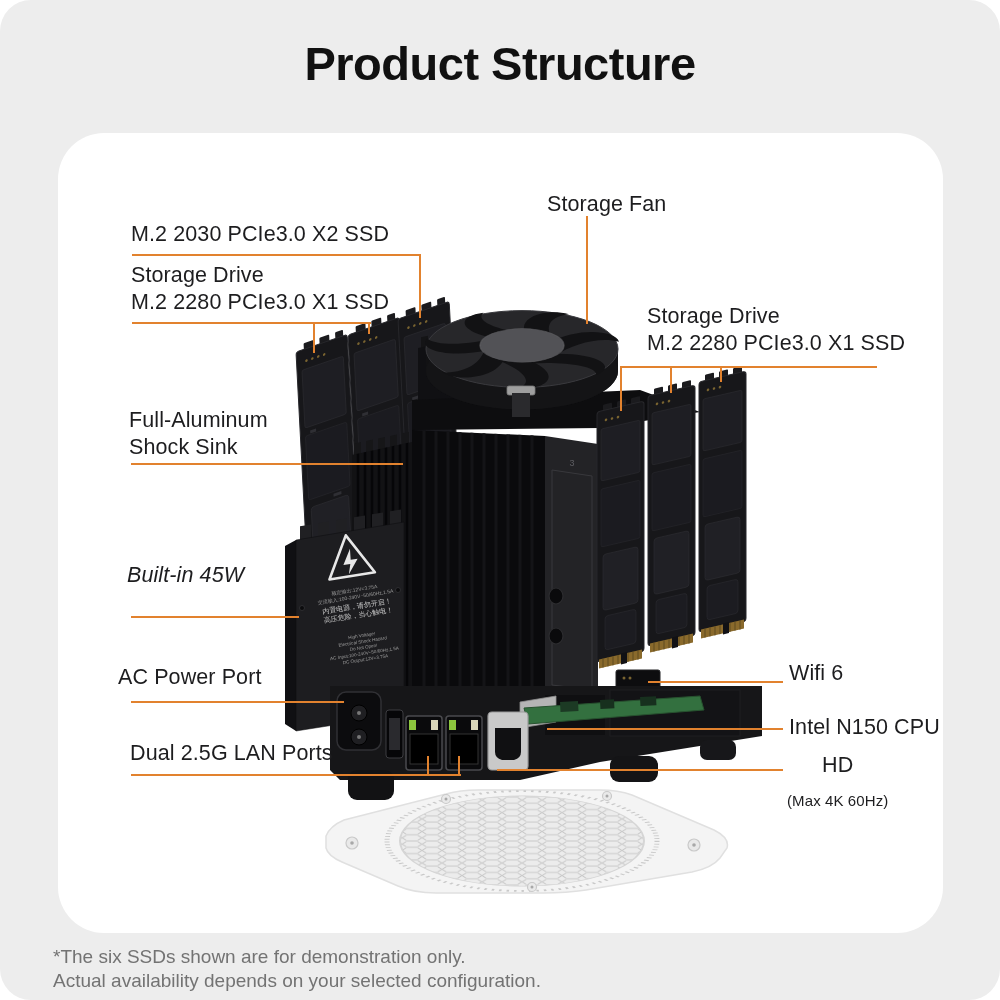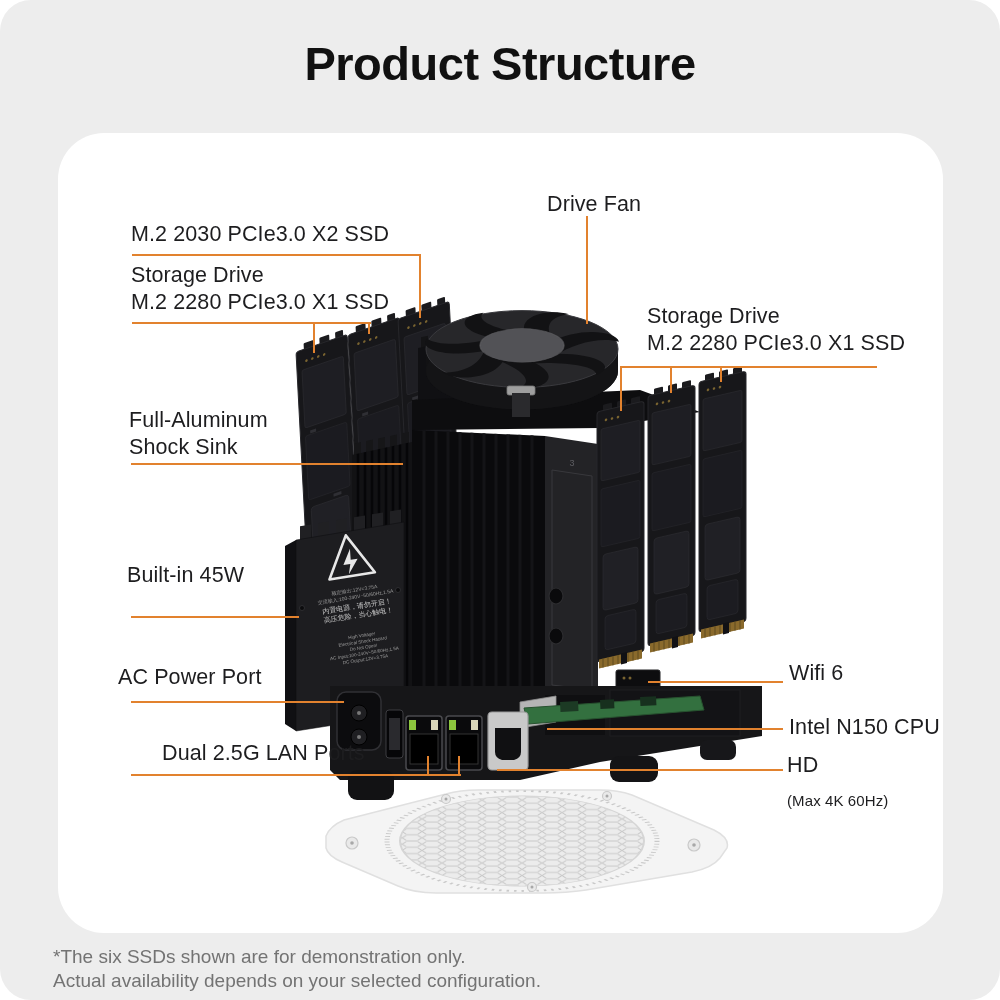--- a/index.html
+++ b/index.html
@@ -275,37 +275,37 @@
   <div class="ln" style="left:497px;top:769px;width:286px;height:2px;"></div>
 
   <div class="lbl" style="left:131px;top:194px;">
     <br>
     <span>M.2 2030 PCIe3.0 X2 SSD</span>
   </div>
   <div class="lbl" style="left:131px;top:262px;">
     <span>Storage Drive</span><br>
     <span>M.2 2280 PCIe3.0 X1 SSD</span>
   </div>
-  <div class="lbl" style="left:547px;top:191px;">Drive Fan</div>
+  <div class="lbl" style="left:547px;top:191px;">Storage Fan</div>
   <div class="lbl" style="left:647px;top:303px;">
     <span>Storage Drive</span><br>
     <span>M.2 2280 PCIe3.0 X1 SSD</span>
   </div>
   <div class="lbl" style="left:129px;top:407px;">
     <span>Full-Aluminum</span><br>
     <span>Shock Sink</span>
   </div>
-  <div class="lbl" style="left:127px;top:562px;">
+  <div class="lbl" style="left:127px;top:562px;font-style:italic;">
     <span>Built-in 45W</span><br>
   </div>
   <div class="lbl" style="left:118px;top:664px;">AC Power Port</div>
-  <div class="lbl" style="left:130px;top:740px;margin-left:32px;">Dual 2.5G LAN Ports</div>
+  <div class="lbl" style="left:130px;top:740px;">Dual 2.5G LAN Ports</div>
   <div class="lbl" style="left:789px;top:660px;">Wifi 6</div>
   <div class="lbl" style="left:789px;top:714px;">Intel N150 CPU</div>
-  <div class="lbl" style="left:787px;top:752px;">
+  <div class="lbl" style="left:787px;top:752px;text-align:center;">
     <span>HD</span>
     <span class="sub">(Max 4K 60Hz)</span>
   </div>
 
   <div class="foot">
     <span>*The six SSDs shown are for demonstration only.</span><br>
     <span>Actual availability depends on your selected configuration.</span>
   </div>
 
 </div>

